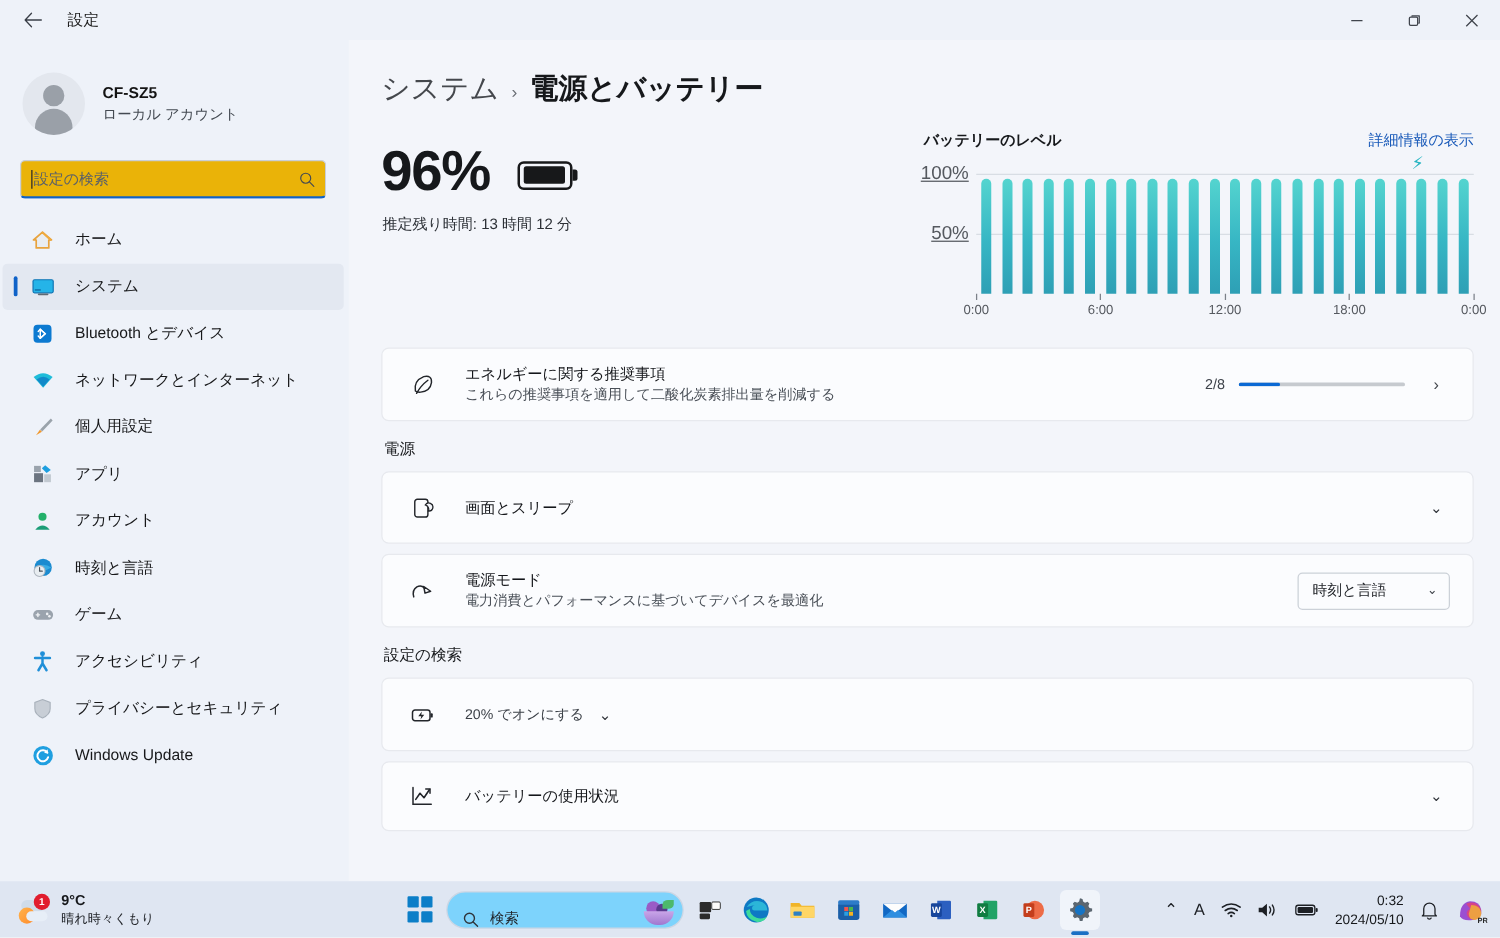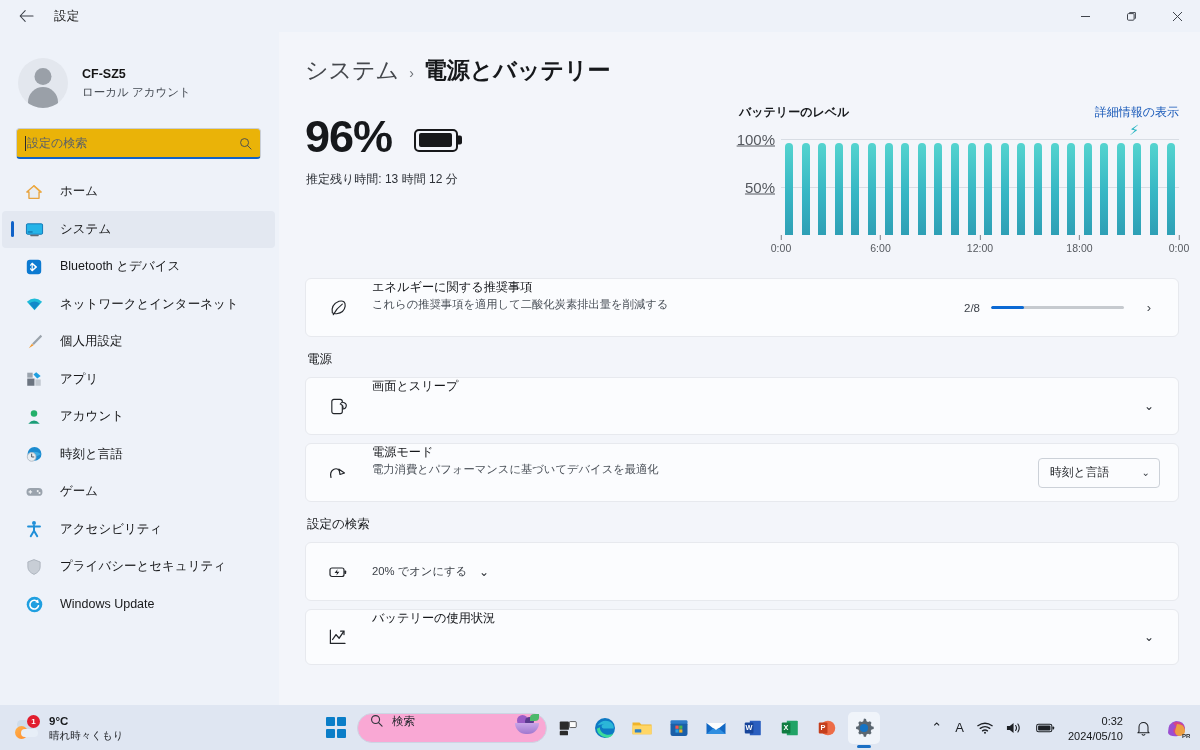--- a/index.html
+++ b/index.html
@@ -196,21 +196,21 @@
     position: absolute; color: #27b5c2; font-size: 14px; font-weight: bold;
     top: -17px;
   }
 
   
   .content-cards { position: absolute; left: 26px; top: 246px; width: 874px; }
   .card {
     background: #fbfcfe;
     border: 1px solid #e7e9ee;
     border-radius: 6px;
-    display: flex; 
+    display: flex; align-items: center;
     padding: 0 18px 0 19px;
     margin-bottom: 8px;
   }
   .card.tall { height: 59px; }
   .card.h56 { height: 56px; }
   .card.h58 { height: 58px; }
   .card-ico {
     width: 26px; flex: none;
     display: flex; align-items: center; justify-content: center;
     margin-right: 21px;
@@ -277,22 +277,22 @@
 
   .tb-center {
     position: absolute; left: 50%; transform: translateX(-50%);
     display: flex; align-items: center; gap: 5px;
   }
   .start-btn { width: 32px; height: 32px; display: flex; align-items: center; justify-content: center; border-radius: 5px;}
   .win-logo { display: grid; grid-template-columns: 9px 9px; grid-template-rows: 9px 9px; gap: 2.5px; }
   .win-logo span { background: #0b7ec8; border-radius: 1px; }
   .tb-search {
     width: 190px; height: 30px; border-radius: 16px;
-    background: #f9a8d4; border: 1px solid #ccd6e4;
-    display: flex; align-items: flex-start; padding: 0 6px 0 12px;
+    background: #7dd3fc; border: 1px solid #ccd6e4;
+    display: flex; align-items: flex-end; padding: 0 6px 0 12px;
     position: relative;
   }
   .tb-search .sico { font-size: 12px; color: #30353c; margin-right: 9px; }
   .tb-search .stxt { font-size: 11.5px; color: #22262c; flex: 1; }
   .bowl { width: 26px; height: 22px; position: relative; flex: none; }
   .bowl .b1 { position: absolute; left: 3px; top: 1px; width: 11px; height: 11px; border-radius: 50%; background:#9a5cc6;}
   .bowl .b2 { position: absolute; left: 11px; top: 3px; width: 9px; height: 9px; border-radius: 50%; background:#5a3a8e;}
   .bowl .b3 { position: absolute; left: 16px; top: 0px; width: 9px; height: 7px; border-radius: 50% 0 50% 0; background:#4cb96b;}
   .bowl .b4 { position: absolute; left: 1px; top: 9px; width: 24px; height: 11px; border-radius: 0 0 13px 13px; background: linear-gradient(180deg,#c9a6e8,#a077cf);}
   .tb-icon {

